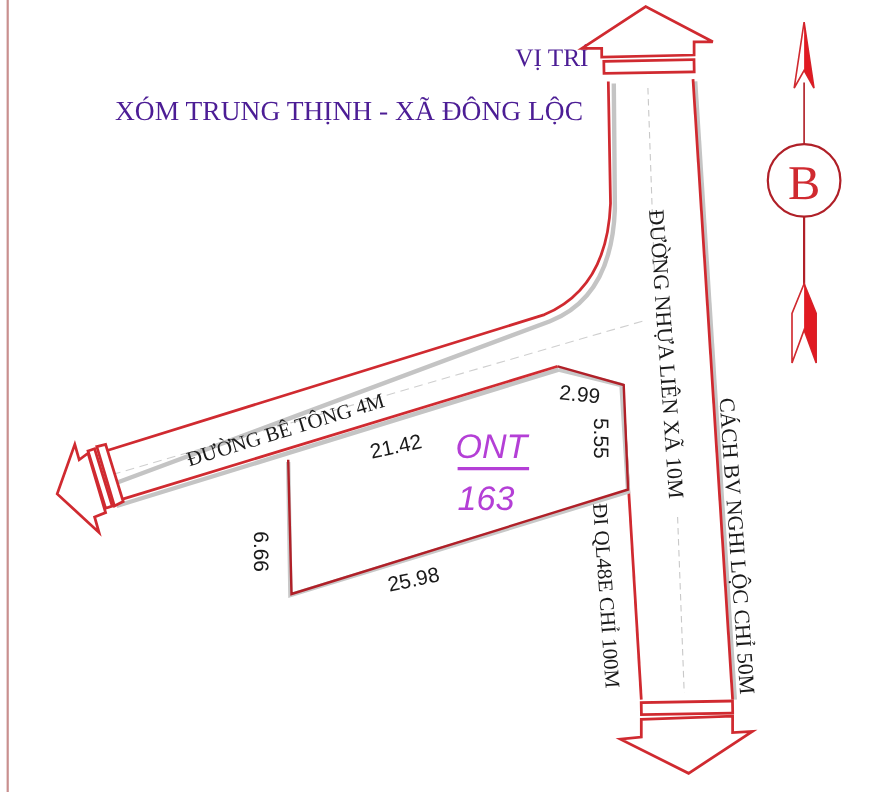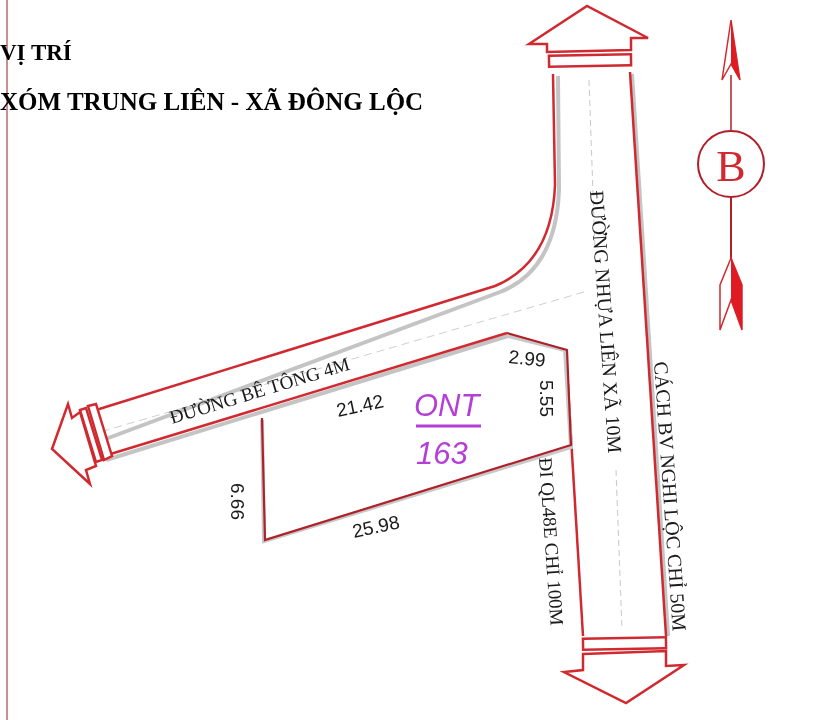--- a/index.html
+++ b/index.html
@@ -1,32 +1,32 @@
 <!DOCTYPE html>
 <html><head>
 <meta charset="utf-8">
 <style>
   html, body { margin: 0; padding: 0; background: #ffffff; }
   body { width: 814px; height: 720px; position: relative; overflow: hidden; font-family: "Liberation Serif", serif; }
   .frame-left { position: absolute; left: 6px; top: 0; width: 2px; height: 720px; background: #c9908f; }
-  .title { position: absolute; left: 0; width: 520px; text-align: left; color: #000000; font-family: "Liberation Serif", serif; font-weight: bold; }
+  .title { position: absolute; left: 0; width: 520px; text-align: right; color: #4c1d95; font-family: "Liberation Serif", serif; }
   .title1 { top: 40px; font-size: 23px; left: 0; width: 535px; }
   .title2 { top: 88px; font-size: 25px; left: 0; width: 530px; }
   svg.map { position: absolute; left: 0; top: 0; }
   .lbl { font-family: "Liberation Serif", serif; fill: #1a1a1a; }
   .dim { font-family: "Liberation Sans", sans-serif; fill: #1a1a1a; font-size: 19px; }
   .parcel { font-family: "Liberation Sans", sans-serif; fill: #b43fd6; font-style: italic; font-size: 31px; }
 </style>
 </head>
 <body>
 
 <div class="frame-left"></div>
 
 <div class="title title1">VỊ TRÍ</div>
-<div class="title title2">XÓM TRUNG LIÊN - XÃ ĐÔNG LỘC</div>
+<div class="title title2">XÓM TRUNG THỊNH - XÃ ĐÔNG LỘC</div>
 
 <svg class="map" width="814" height="720" viewBox="0 0 814 720">
 
   <g>
 
     <path d="M558,76 L559,190 Q556,270 500,292 L103,440" fill="none" stroke="#c4c4c4" stroke-width="4"></path>
     <path d="M632,74 L668,636" fill="none" stroke="#c4c4c4" stroke-width="4"></path>
 
     <path d="M553,74 L555,185 Q552,262 495,286 L96,410" fill="none" stroke="#d02a30" stroke-width="2.5"></path>
 

